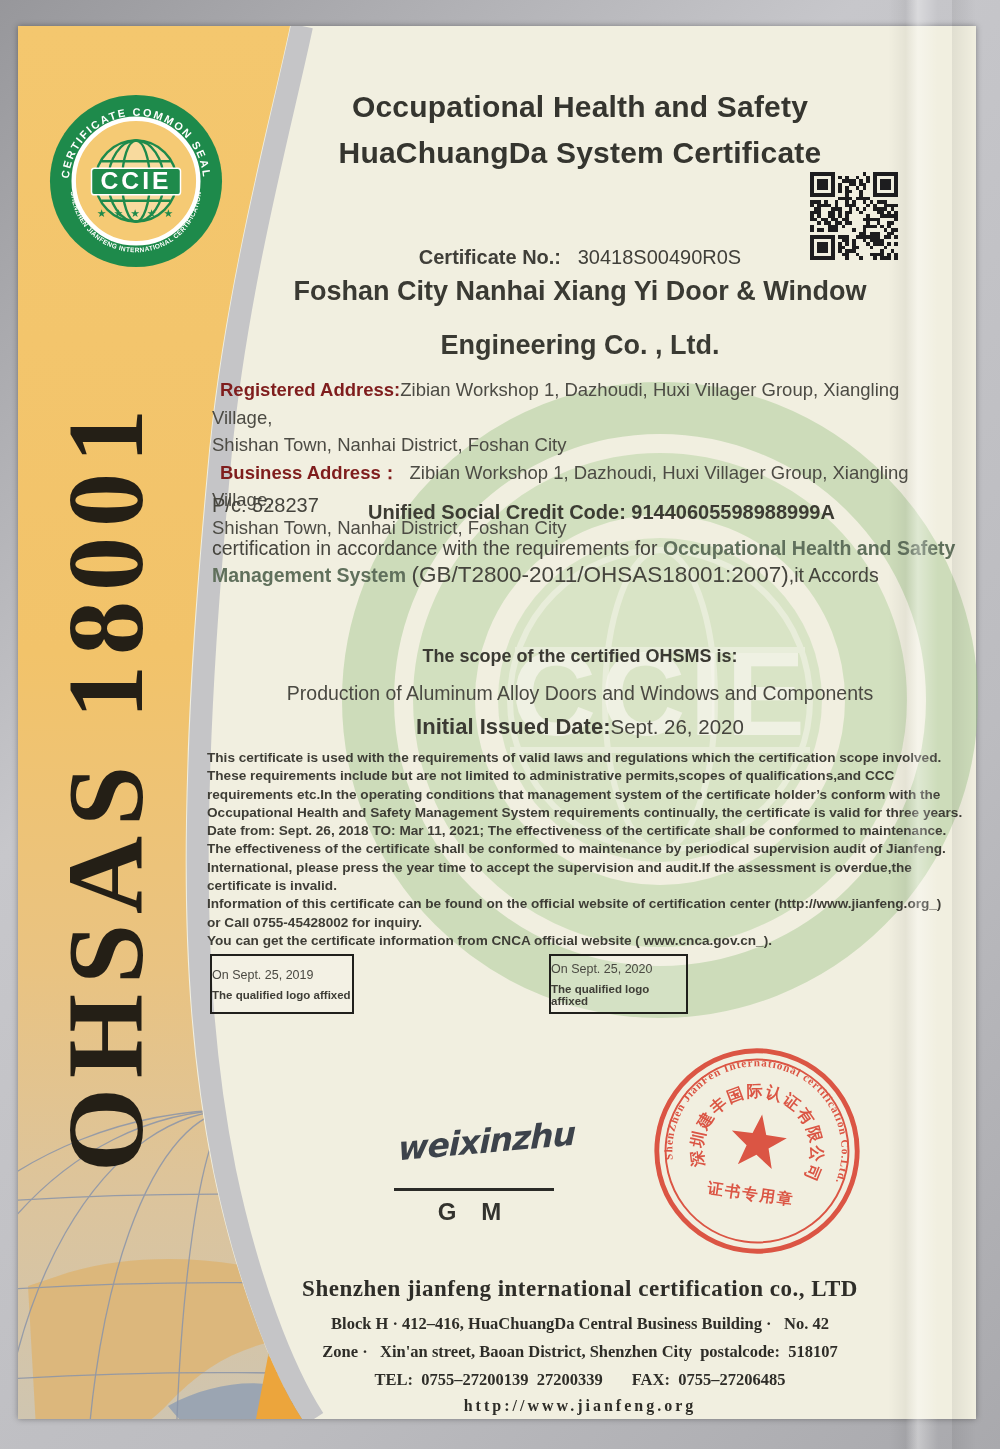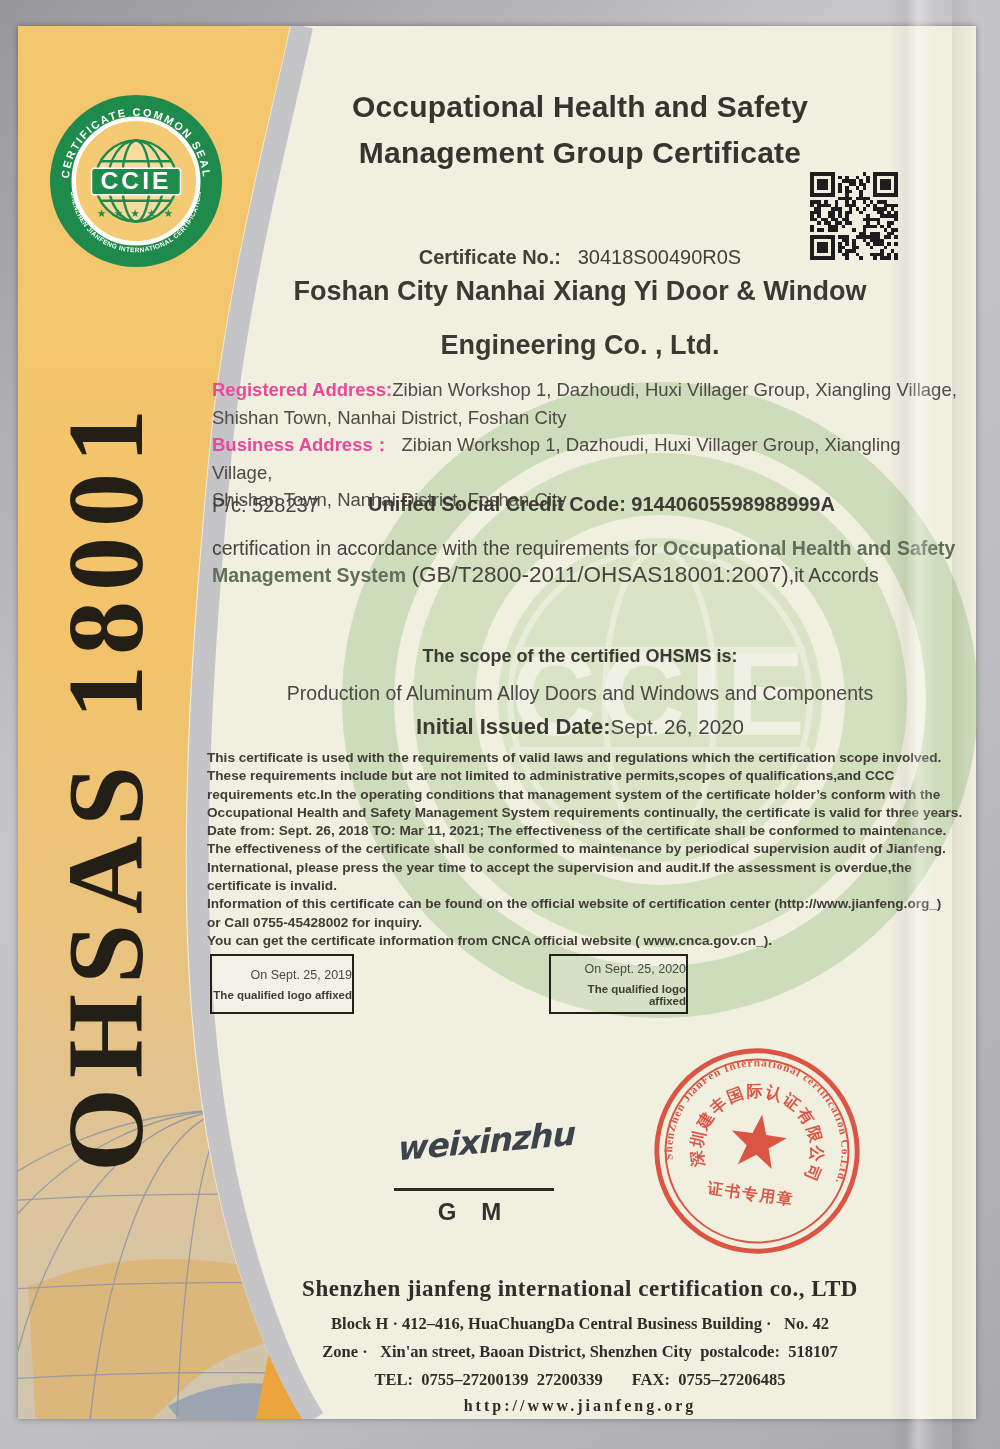--- a/index.html
+++ b/index.html
@@ -12,33 +12,33 @@
   .band-svg{left:0;top:0;}
   .wm-svg{left:330px;top:370px;z-index:1;pointer-events:none;}
   .content{position:absolute;inset:0;z-index:2;}
   .abs{position:absolute;}
   .ctr{left:200px;width:760px;text-align:center;}
   .title{font-size:30px;font-weight:700;color:#35352f;letter-spacing:.2px;}
   .certno{font-size:20px;color:#403f39;}
   .certno b{font-weight:700;}
   .company{font-size:27px;font-weight:700;color:#3a3a33;}
   .addr{left:212px;width:748px;font-size:18.5px;line-height:27.6px;color:#4c4b44;}
-  .addr b{color:#ec4899;}
+  .addr b{color:#7f1d1d;margin-left:8px;}
   .pcline{font-size:20px;color:#45443d;}
-  .ucc{font-weight:700;color:#3c3b33;}
+  .ucc{font-weight:700;color:#3c3b33;margin-top:8px;}
   .para{left:212px;width:748px;font-size:19.5px;line-height:25.6px;color:#45443d;}
   .para .green,.green{color:#60705c;font-weight:700;}
   .para .big{font-size:22.5px;}
   .scopehead{font-size:18px;font-weight:700;color:#3b3a33;}
   .scopetext{font-size:19.5px;color:#4a4942;}
   .issued b{font-size:22px;font-weight:700;color:#3b3a33;}
   .issued span{font-size:20.5px;color:#45443d;}
   .fine{left:207px;width:762px;font-size:13.6px;line-height:18.3px;font-weight:600;color:#3e3d36;}
   .fine .bold{font-weight:800;}
-  .stampbox{border:2px solid #20201c;background:rgba(255,255,255,.15);text-align:right;
+  .stampbox{border:2px solid #20201c;background:rgba(255,255,255,.15);text-align:left;
             display:flex;flex-direction:column;justify-content:center;gap:7px;}
   .stampbox .d{font-size:12.5px;color:#4a4942;}
   .stampbox .c{font-size:11.5px;font-weight:700;color:#3e3d36;}
   .sig{font-family:"DejaVu Sans",sans-serif;font-style:italic;font-weight:700;font-size:33px;
        color:#3d434b;transform:rotate(-5deg) skewX(-6deg);letter-spacing:-1px;}
   .sigline{background:#2b2b28;height:3px;}
   .gm{font-size:24px;font-weight:700;letter-spacing:9px;color:#33332e;}
   .serif{font-family:"Liberation Serif",serif;font-weight:700;color:#2e2d28;}
   .f1{font-size:23px;letter-spacing:.5px;}
   .f2{font-size:16.5px;}
@@ -132,21 +132,21 @@
       <line x1="185" y1="280" x2="475" y2="280"></line>
       <line x1="180" y1="380" x2="480" y2="380"></line>
     </g>
     <text x="330" y="365" text-anchor="middle" font-family="Liberation Sans,sans-serif" font-size="118" font-weight="800" fill="#ffffff" opacity="0.75" letter-spacing="4">CCIE</text>
   </g>
 </svg>
 
 <div class="content">
 
   <div class="abs ctr title" style="top:90px">Occupational Health and Safety</div>
-  <div class="abs ctr title" style="top:136px">Management Group Certificate</div>
+  <div class="abs ctr title" style="top:136px">HuaChuangDa System Certificate</div>
 
   <svg class="qr-svg" id="qr" style="left:810px;top:172px" width="88" height="88" viewBox="0 0 25 25" shape-rendering="crispEdges">
       <rect x="15" y="0" width="1" height="1" fill="#1d1d1f"></rect>
       <rect x="8" y="1" width="1" height="1" fill="#1d1d1f"></rect>
       <rect x="10" y="1" width="1" height="1" fill="#1d1d1f"></rect>
       <rect x="13" y="1" width="1" height="1" fill="#1d1d1f"></rect>
       <rect x="16" y="1" width="1" height="1" fill="#1d1d1f"></rect>
       <rect x="9" y="2" width="1" height="1" fill="#1d1d1f"></rect>
       <rect x="10" y="2" width="1" height="1" fill="#1d1d1f"></rect>
       <rect x="11" y="2" width="1" height="1" fill="#1d1d1f"></rect>

